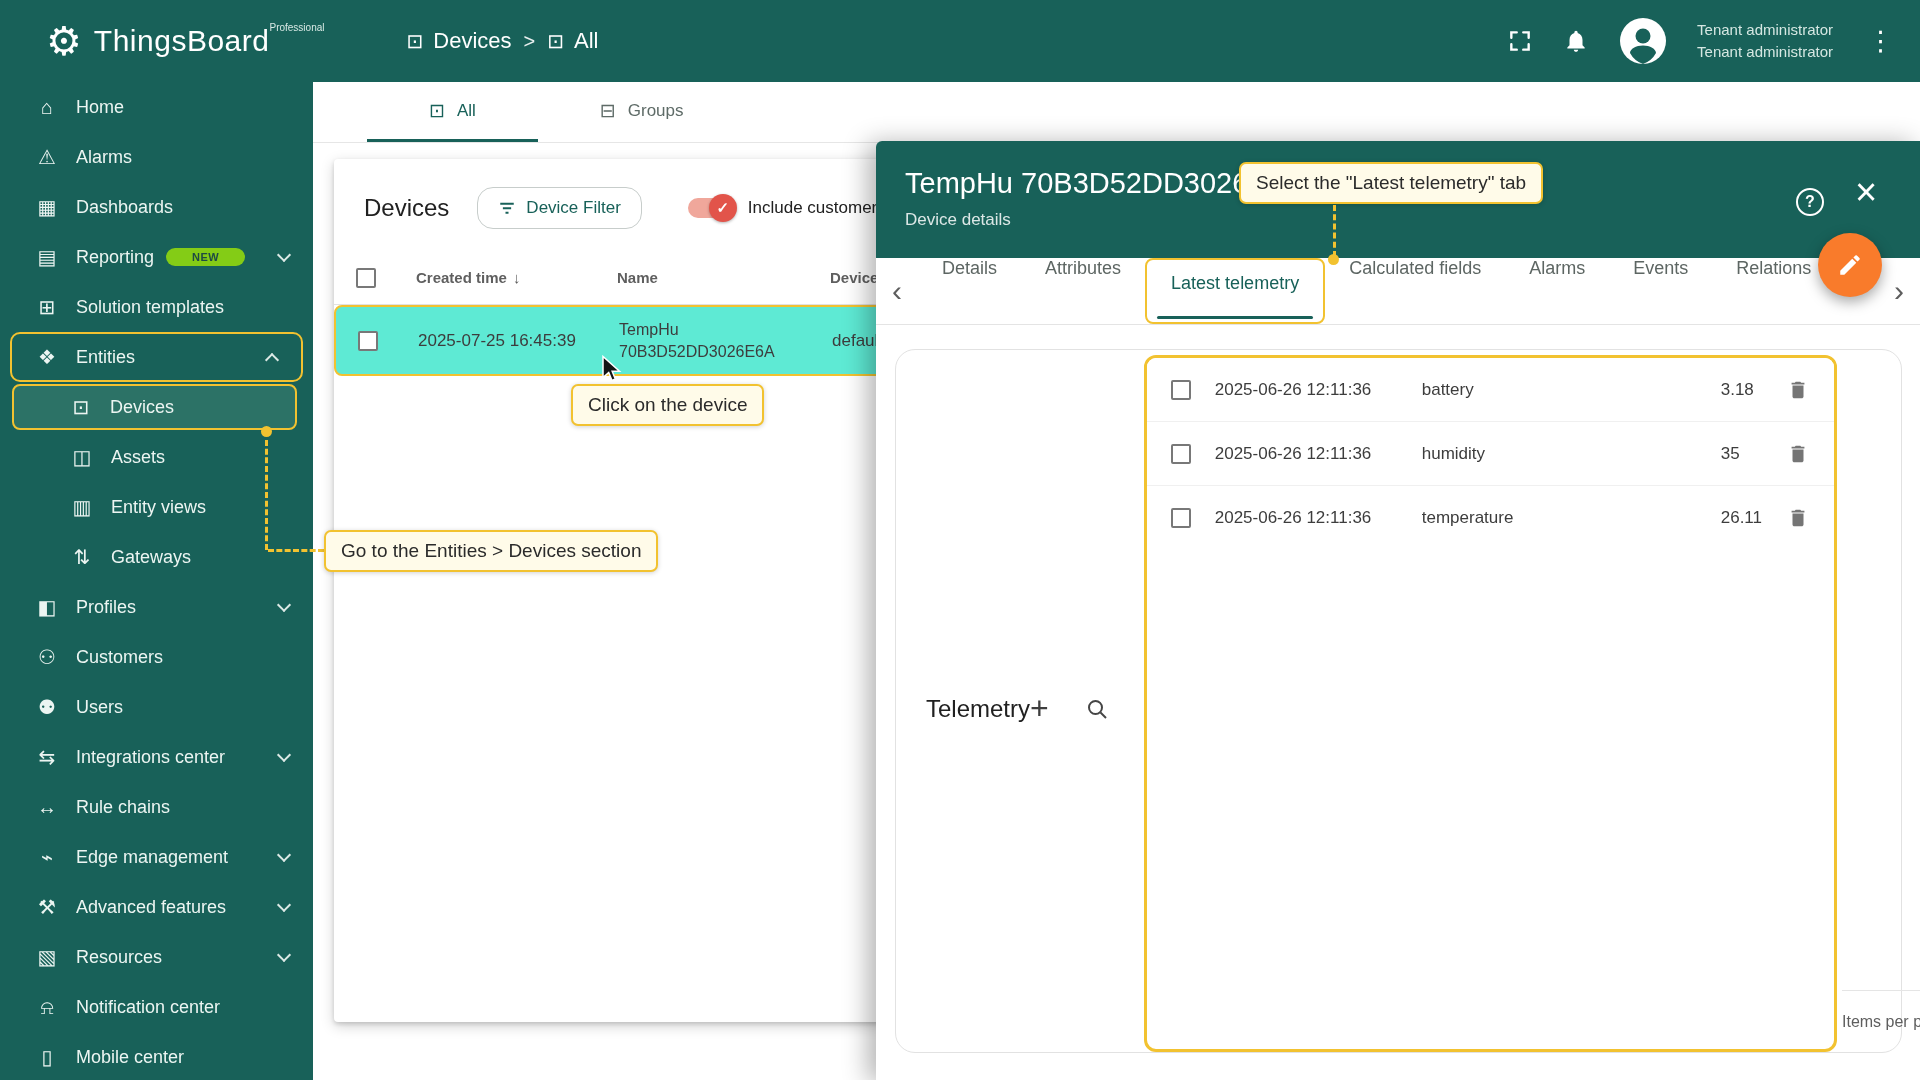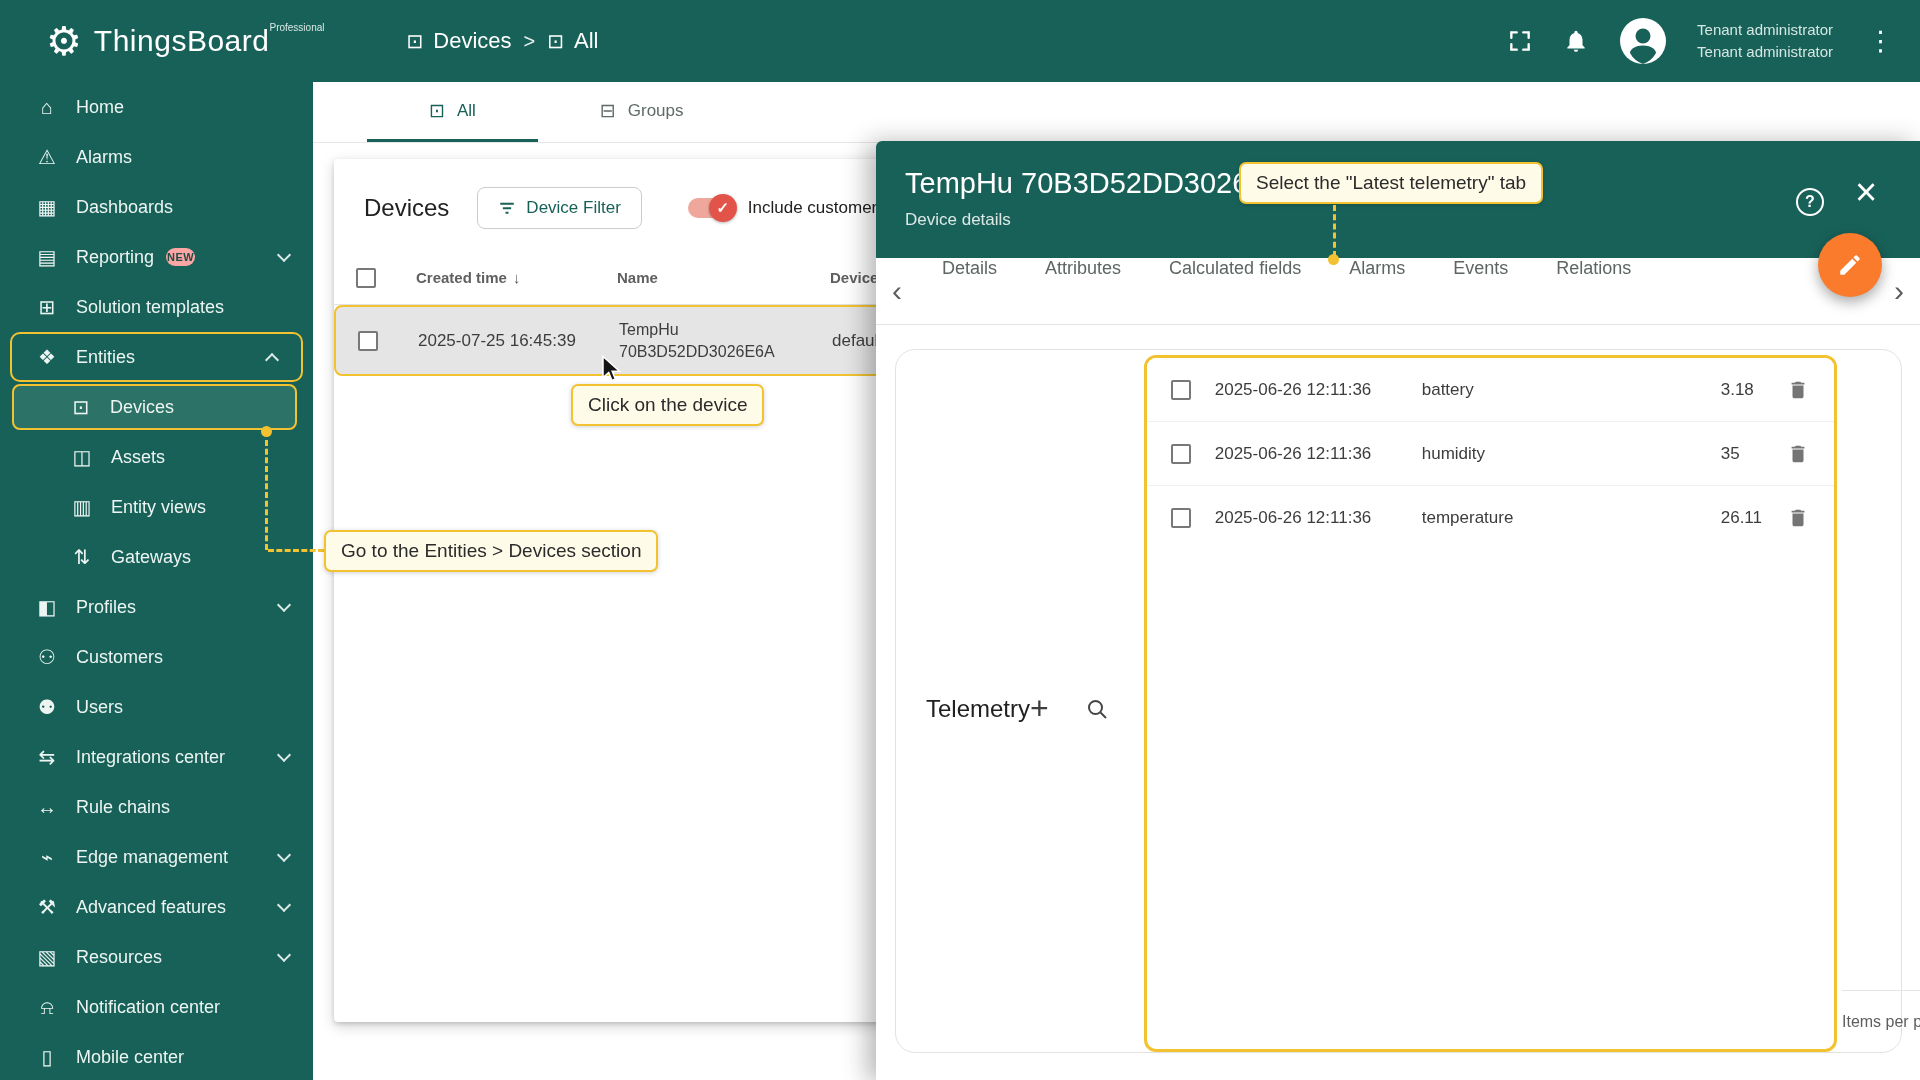--- a/index.html
+++ b/index.html
@@ -29,44 +29,44 @@
   .user-info{font-size:15px;color:#D5E7E2;line-height:1.45;}
   .kebab{font-size:27px;cursor:pointer;padding:0 4px;}
 
   
   .sidebar{position:absolute;left:0;top:82px;width:313px;bottom:0;background:var(--primary);color:var(--primary-text);z-index:10;overflow:hidden;}
   .nav-item{height:50px;display:flex;align-items:center;padding:0 16px 0 34px;font-size:18px;cursor:pointer;}
   .nav-icon{width:26px;font-size:20px;text-align:center;flex:none;}
   .nav-label{margin-left:16px;white-space:nowrap;}
   .chev{margin-left:auto;width:10px;height:10px;border-right:2px solid #DCEAE6;border-bottom:2px solid #DCEAE6;transform:rotate(45deg);margin-right:8px;margin-top:-5px;flex:none;}
   .chev.up{transform:rotate(-135deg);margin-top:6px;}
-  .badge-new{margin-left:12px;background:#fca5a5;color:#1F4B43;font-size:11px;font-weight:700;padding:3px 1px;border-radius:9px;letter-spacing:.4px;}
+  .badge-new{margin-left:12px;background:#84cc16;color:#1F4B43;font-size:11px;font-weight:700;padding:3px 26px;border-radius:9px;letter-spacing:.4px;}
   .nav-item.sub{padding-left:69px;}
   .nav-item.annotated-entities{border:2.5px solid var(--yellow);border-radius:10px;margin:0 10px;padding-left:22px;height:50px;}
   .nav-item.selected-devices{background:#2C7266;border:2.5px solid var(--yellow);border-radius:8px;margin:2px 16px 2px 12px;padding-left:54px;height:46px;}
 
   
   .main{position:absolute;left:313px;top:82px;right:0;bottom:0;background:#fff;z-index:1;}
   .main-tabs{height:61px;border-bottom:1px solid #E6E6E6;display:flex;padding-left:54px;}
   .main-tab{display:flex;align-items:center;gap:12px;padding:0 62px;font-size:17px;font-weight:500;color:#5E6B67;border-bottom:3px solid transparent;cursor:pointer;}
   .main-tab.active{color:var(--primary);border-bottom-color:var(--primary);}
   .tab-icon{font-size:19px;}
 
   .devices-card{position:absolute;left:21px;top:77px;width:1240px;height:863px;background:#fff;border-radius:4px;box-shadow:0 2px 4px rgba(0,0,0,.14),0 4px 14px rgba(0,0,0,.18);}
   .card-head{display:flex;align-items:center;padding:28px 30px 22px 30px;}
   .card-title{font-size:24px;font-weight:500;color:#212121;}
-  .filter-btn{margin-left:28px;display:flex;align-items:center;gap:10px;border:1px solid #C7CDCB;border-radius:8px;padding:10px 20px;color:var(--primary);font-size:17px;font-weight:500;cursor:pointer;background:#fff;}
+  .filter-btn{margin-left:28px;display:flex;align-items:center;gap:10px;border:1px solid #C7CDCB;border-radius:16px;padding:10px 20px;color:var(--primary);font-size:17px;font-weight:500;cursor:pointer;background:#fff;}
   .toggle-wrap{margin-left:46px;display:flex;align-items:center;gap:14px;font-size:17px;color:#212121;white-space:nowrap;}
   .toggle{position:relative;width:46px;height:20px;background:#F0A79B;border-radius:10px;flex:none;cursor:pointer;}
   .toggle-thumb{position:absolute;right:-3px;top:-4px;width:28px;height:28px;border-radius:50%;background:#E2544A;box-shadow:0 1px 3px rgba(0,0,0,.3);display:flex;align-items:center;justify-content:center;color:#fff;font-size:15px;font-weight:700;}
   .dtable-head{display:grid;grid-template-columns:64px 219px 213px 1fr;align-items:center;height:54px;border-bottom:1px solid #E2E2E2;color:#5F5F5F;font-size:15px;font-weight:700;}
   .th{display:flex;align-items:center;gap:6px;cursor:pointer;}
   .th.pad{padding-left:18px;}
   .cb{width:20px;height:20px;border:2px solid #787878;border-radius:2px;justify-self:center;cursor:pointer;background:#fff;}
-  .device-row{display:grid;grid-template-columns:64px 219px 213px 1fr;align-items:center;width:554px;height:71px;background:#e5e5e5;border:2.5px solid var(--yellow);border-radius:8px;overflow:hidden;cursor:pointer;}
+  .device-row{display:grid;grid-template-columns:64px 219px 213px 1fr;align-items:center;width:554px;height:71px;background:#5eead4;border:2.5px solid var(--yellow);border-radius:8px;overflow:hidden;cursor:pointer;}
   .cell{font-size:17px;color:#3D3D3D;}
   .cell.pad{padding-left:18px;}
   .cell.name{font-size:16px;line-height:1.35;padding-right:26px;}
   .cell.profile{white-space:nowrap;overflow:hidden;}
 
   
   .drawer{position:absolute;left:876px;top:141px;width:1044px;height:939px;background:#fff;z-index:20;box-shadow:-8px 2px 26px rgba(0,0,0,.30);border-top-left-radius:6px;}
   .drawer-head{height:117px;background:var(--primary);color:#fff;padding:26px 0 0 29px;position:relative;border-top-left-radius:6px;}
   .drawer-title{font-size:29px;font-weight:400;white-space:nowrap;}
   .drawer-sub{font-size:17px;color:rgba(255,255,255,.85);margin-top:10px;}
@@ -318,20 +318,21 @@
           <span>?</span>
         </span>
       <span class="close-btn">×</span>
     </div>
 
     <div class="drawer-tabs">
       <span class="dt-chevron">‹</span>
       <div class="dt-list">
         <span class="dtab">Details</span>
         <span class="dtab">Attributes</span>
+        <span class="dtab active">Latest telemetry</span>
         <span class="dtab">Calculated fields</span>
         <span class="dtab">Alarms</span>
         <span class="dtab">Events</span>
         <span class="dtab">Relations</span>
       </div>
       <span class="dt-chevron">›</span>
     </div>
 
     <section class="tel-card">
       <div class="tel-head">

